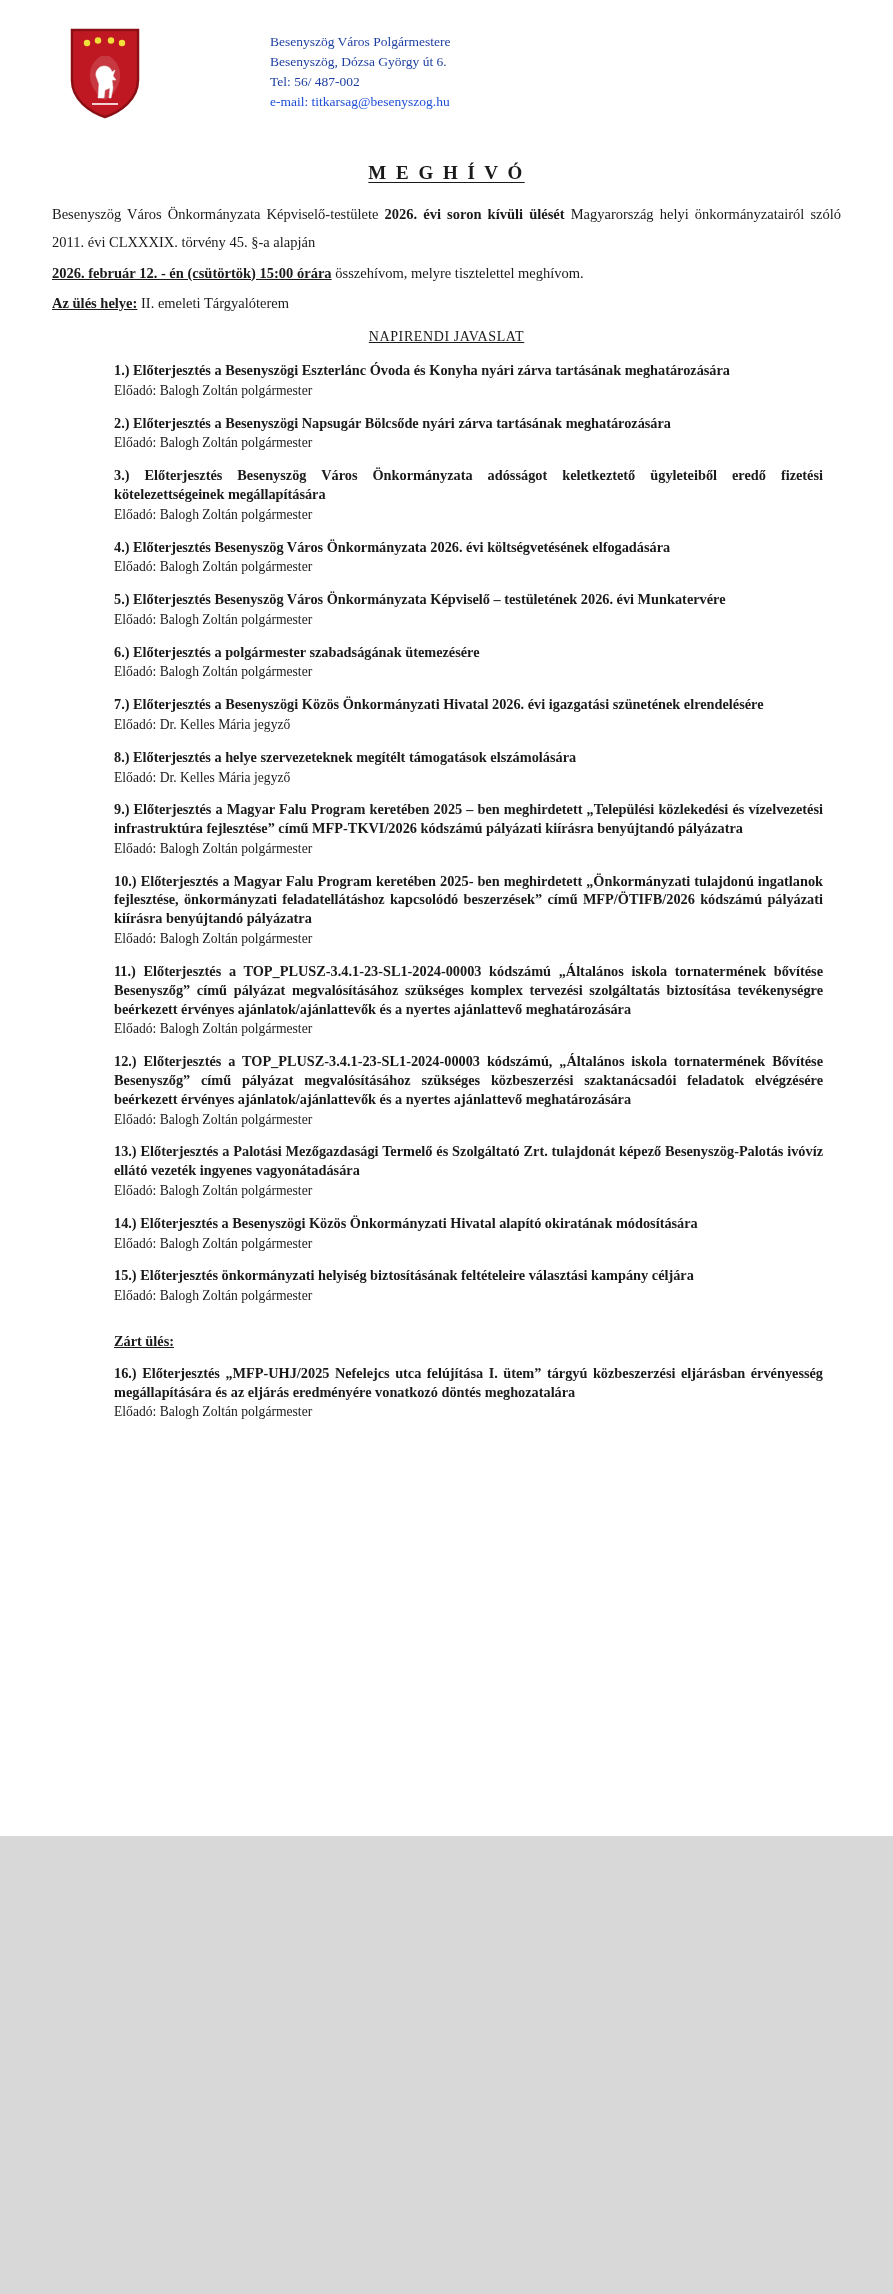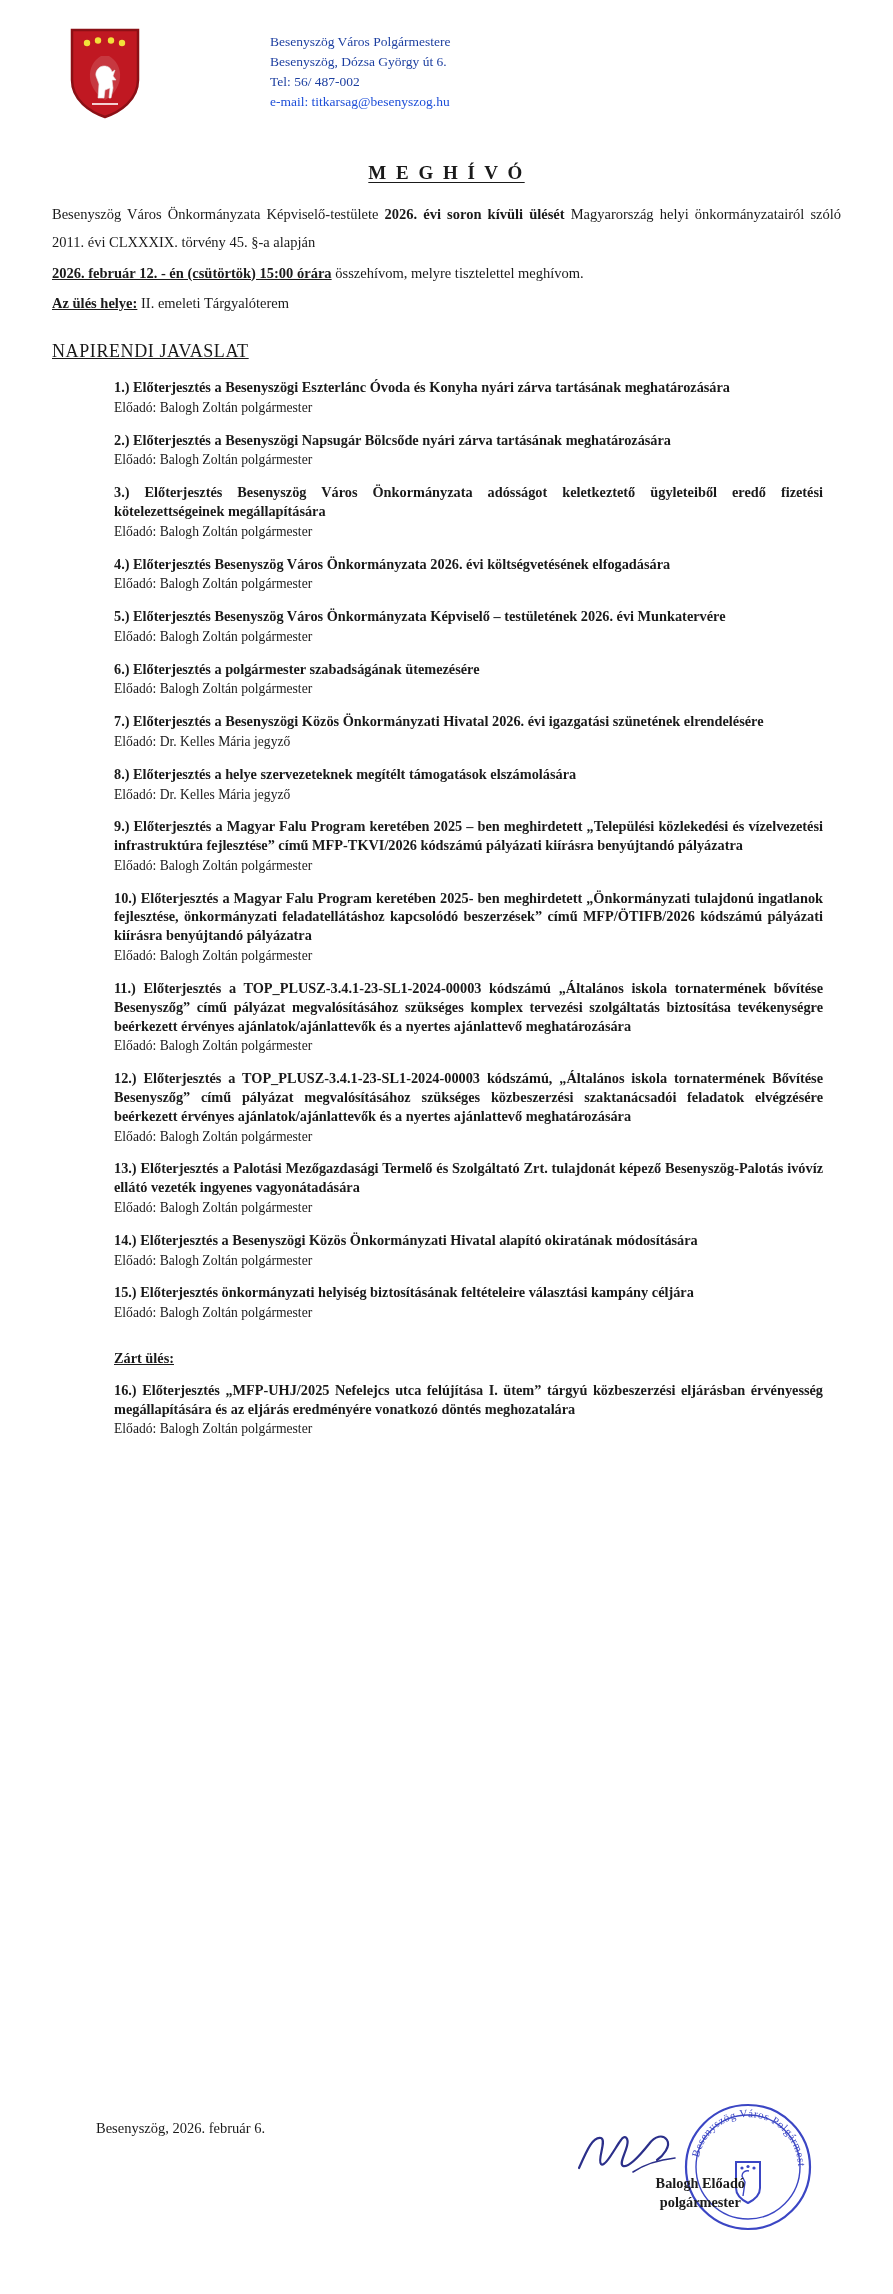--- a/index.html
+++ b/index.html
@@ -2,21 +2,21 @@
 <html lang="hu"><head>
 <meta charset="utf-8">
 <style>
   html, body {
     margin: 0;
     padding: 0;
     background: #d8d8d8;
   }
   .page {
     width: 893px;
-    height: 2294px;
+    height: 1836px;
     background: #ffffff;
     position: relative;
     margin: 0 auto;
     font-family: "Liberation Serif", serif;
     color: #1a1a1a;
     overflow: hidden;
     box-sizing: border-box;
   }
   .sheet {
     position: absolute;
@@ -68,24 +68,24 @@
     margin-top: 16px;
     font-size: 14.5px;
     line-height: 1.95;
     text-align: justify;
   }
   .intro .b { font-weight: bold; }
   .intro .u { text-decoration: underline; }
   .intro p { margin: 0 0 2px 0; }
 
   .napirend {
-    text-align: left;
-    margin-top: 24px;
+    text-align: center;
+    margin-top: 12px;
     margin-bottom: 16px;
-    font-size: 18px;
+    font-size: 14px;
     text-decoration: underline;
     letter-spacing: 0.6px;
   }
 
   
   .agenda {
     margin-top: 12px;
     padding-left: 62px;
     padding-right: 18px;
   }

